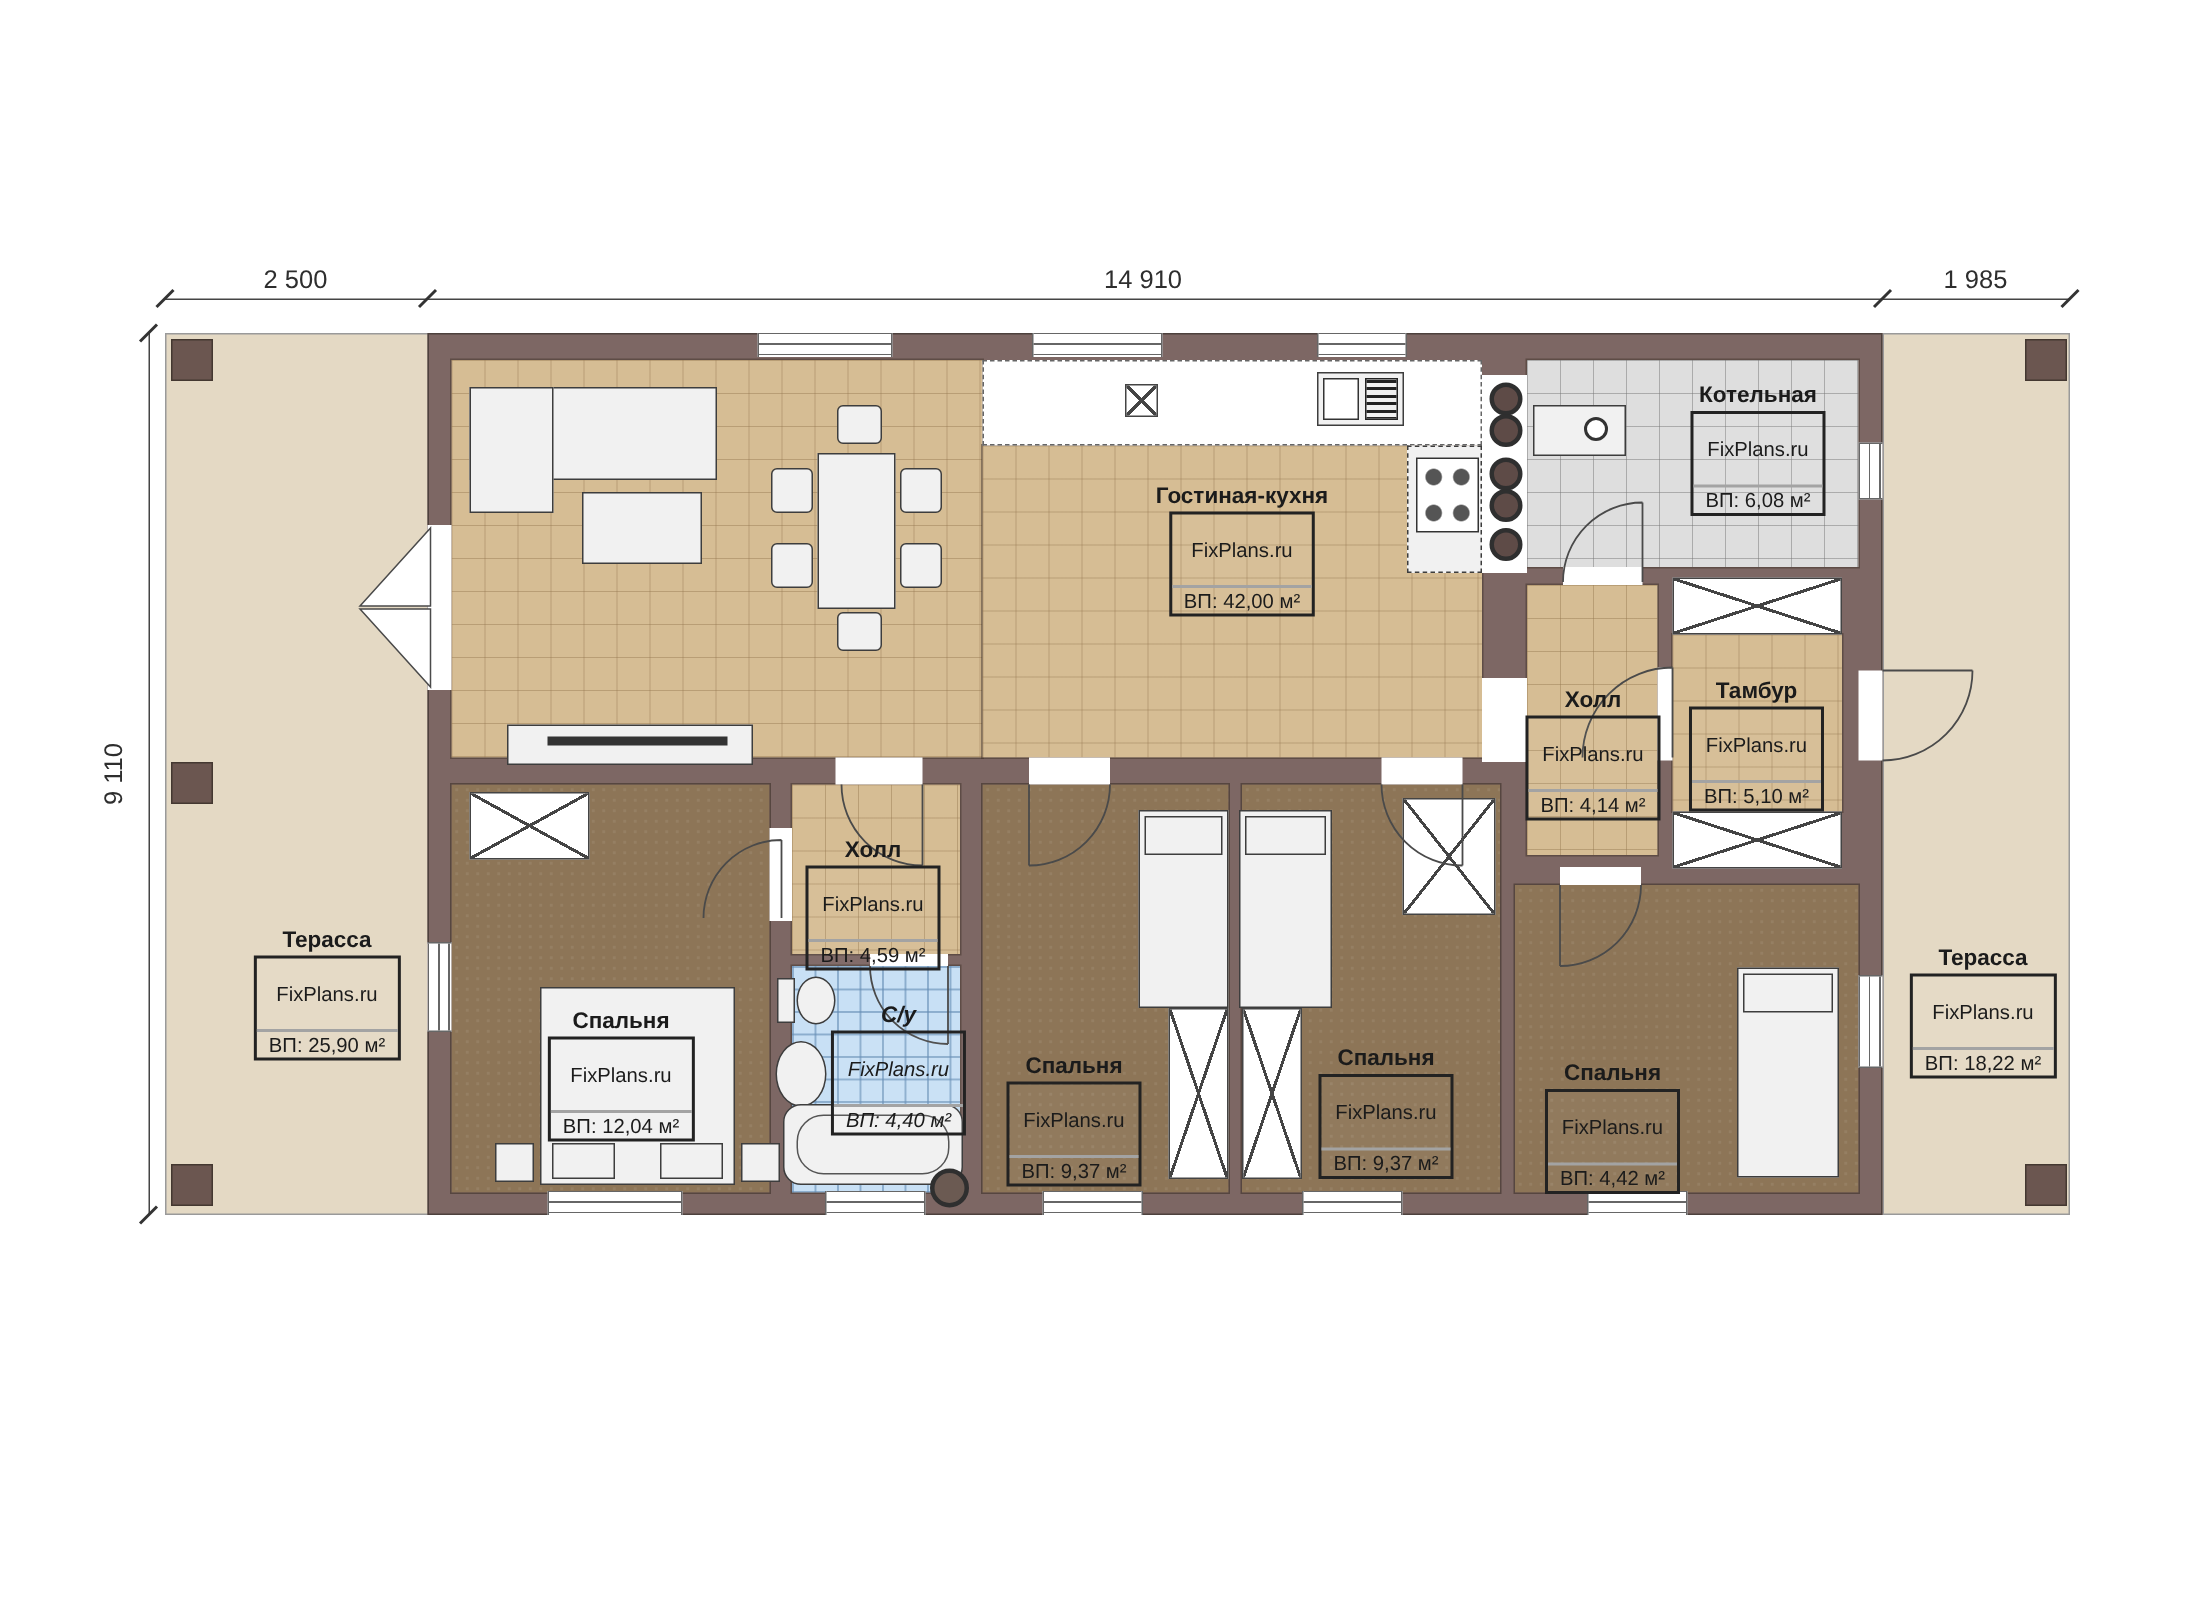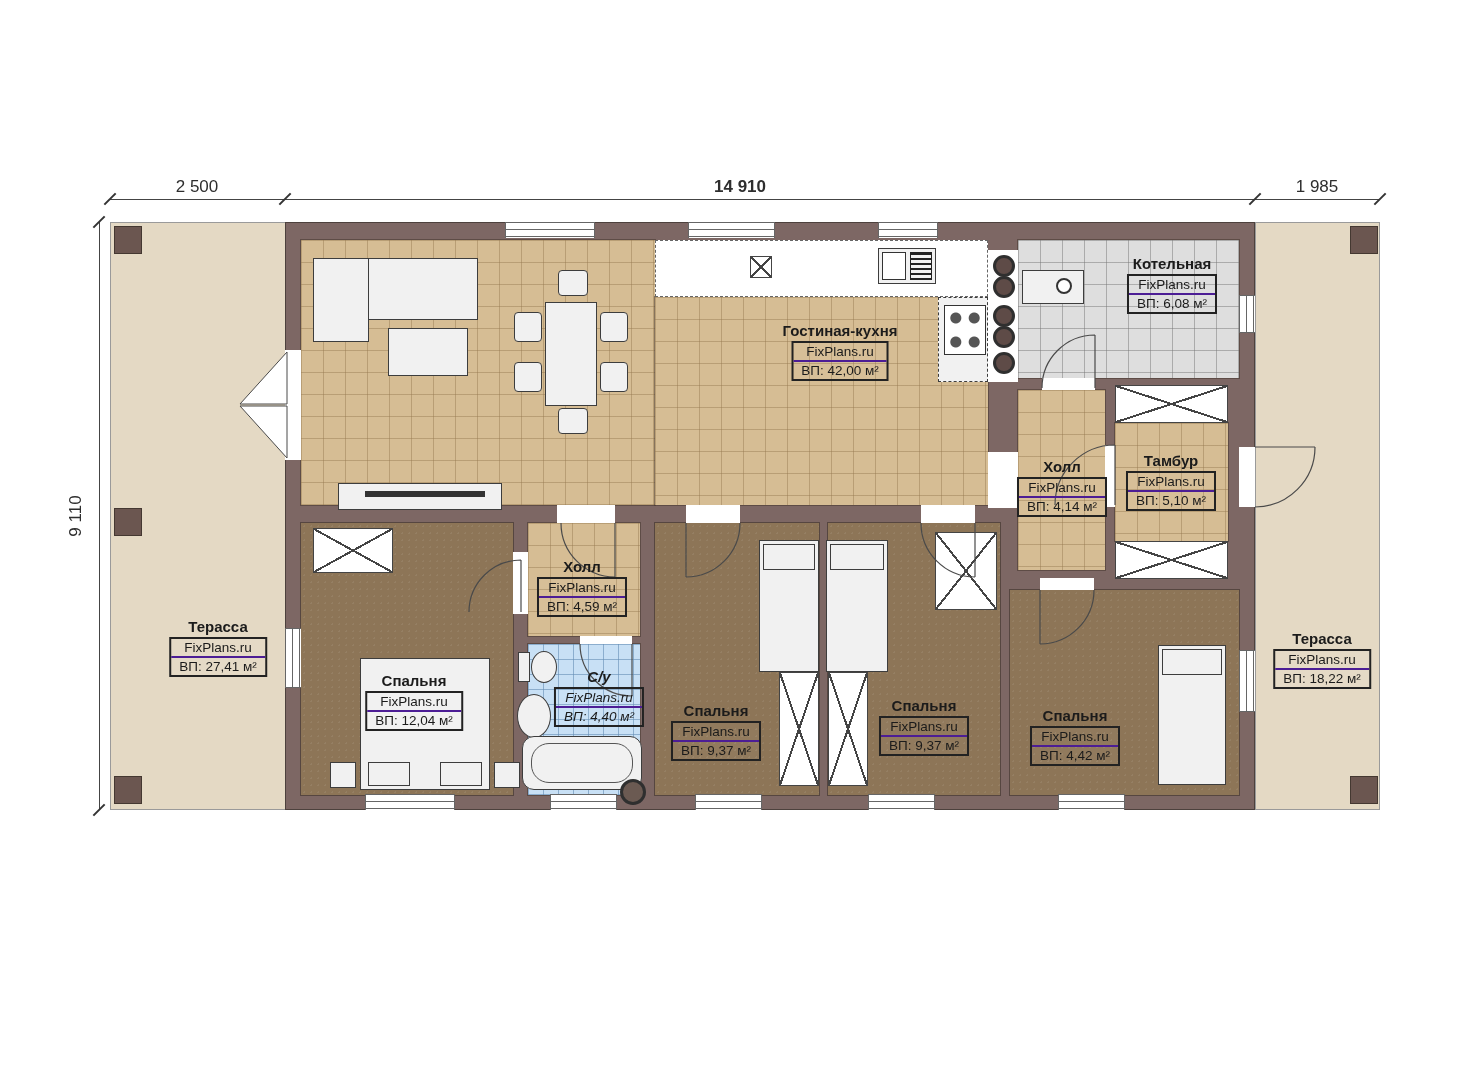--- a/index.html
+++ b/index.html
@@ -18,39 +18,39 @@
   .winh{background-color:#fff;background-image:repeating-linear-gradient(to bottom,#666 0 1px,transparent 1px 7px);border-left:1px solid #666;border-right:1px solid #666;}
   .winv{background-color:#fff;background-image:repeating-linear-gradient(to right,#666 0 1px,transparent 1px 7px);border-top:1px solid #666;border-bottom:1px solid #666;}
   .circ{border-radius:50%;background:#5e4b47;border:3px solid #2f2f2f;}
   .dimline-h{border-top:1px solid #444;}
   .dimline-v{border-left:1px solid #444;}
   .tick{width:16px;height:2px;background:#333;transform:translate(-8px,-1px) rotate(-45deg);}
   .dimtxt{font-size:17px;color:#2e2e2e;white-space:nowrap;}
   .rlabel{position:absolute;transform:translateX(-50%);text-align:center;color:#1b1b1b;z-index:30;}
   .rlabel .nm{font-weight:bold;font-size:15px;white-space:nowrap;margin-bottom:2px;}
   .rlabel .bx{display:inline-block;border:2px solid #222;background:rgba(255,255,255,0.04);}
-  .rlabel .wm{font-size:13.5px;padding:1px 8px;border-bottom:2px solid #4c1d95;white-space:nowrap;}
+  .rlabel .wm{font-size:13.5px;padding:16px 8px;border-bottom:2px solid #a3a3a3;white-space:nowrap;}
   .rlabel .ar{font-size:13.5px;padding:1px 8px;white-space:nowrap;}
   svg{position:absolute;left:0;top:0;z-index:20;pointer-events:none;}
 </style>
 </head>
 <body>
 
 <div id="canvas">
 
   <div class="abs dimline-h" style="left:110px;top:199px;width:1270px;height:0;"></div>
   <div class="abs dimline-v" style="left:99px;top:222px;width:0;height:588px;"></div>
   <div class="abs tick" style="left:110px;top:199px;"></div>
   <div class="abs tick" style="left:285px;top:199px;"></div>
   <div class="abs tick" style="left:1255px;top:199px;"></div>
   <div class="abs tick" style="left:1380px;top:199px;"></div>
   <div class="abs tick" style="left:99px;top:222px;"></div>
   <div class="abs tick" style="left:99px;top:810px;"></div>
   <div class="abs dimtxt" style="left:197px;top:177px;transform:translateX(-50%);">2 500</div>
-  <div class="abs dimtxt" style="left:740px;top:177px;transform:translateX(-50%);font-weight:bold;">14 910</div>
+  <div class="abs dimtxt" style="left:762px;top:177px;transform:translateX(-50%);">14 910</div>
   <div class="abs dimtxt" style="left:1317px;top:177px;transform:translateX(-50%);">1 985</div>
   <div class="abs dimtxt" style="left:76px;top:516px;transform:translate(-50%,-50%) rotate(-90deg);">9 110</div>
 
   <div class="abs terrace" style="left:110px;top:222px;width:180px;height:588px;"></div>
   <div class="abs terrace" style="left:1255px;top:222px;width:125px;height:588px;"></div>
   <div class="abs col" style="left:114px;top:226px;width:28px;height:28px;"></div>
   <div class="abs col" style="left:114px;top:508px;width:28px;height:28px;"></div>
   <div class="abs col" style="left:114px;top:776px;width:28px;height:28px;"></div>
   <div class="abs col" style="left:1350px;top:226px;width:28px;height:28px;"></div>
   <div class="abs col" style="left:1350px;top:776px;width:28px;height:28px;"></div>
@@ -164,21 +164,21 @@
       <path d="M1315,447 A60,60 0 0 1 1255,507 M1255,447 L1315,447"></path>
       <path d="M1115,445 A60,60 0 0 0 1055,505 M1115,505 L1115,445"></path>
       <path d="M580,644 A52,52 0 0 0 632,696 M632,644 L632,696"></path>
     </g>
     <g stroke="#4a4a4a" stroke-width="1" fill="#ffffff">
       <polygon points="287,352 240,404 287,404"></polygon>
       <polygon points="287,458 240,406 287,406"></polygon>
     </g>
   </svg>
 
-  <div class="rlabel" style="left:828px;top:322px;margin-left:12px;">
+  <div class="rlabel" style="left:828px;top:322px;">
     <div class="nm">Гостиная-кухня</div>
     <div class="bx"><div class="wm">FixPlans.ru</div>
       <div class="ar">ВП: 42,00 м²</div></div>
   </div>
   <div class="rlabel" style="left:1172px;top:255px;">
     <div class="nm">Котельная</div>
     <div class="bx"><div class="wm">FixPlans.ru</div>
       <div class="ar">ВП: 6,08 м²</div></div>
   </div>
   <div class="rlabel" style="left:1062px;top:458px;">
@@ -217,21 +217,21 @@
       <div class="ar">ВП: 9,37 м²</div></div>
   </div>
   <div class="rlabel" style="left:1075px;top:707px;">
     <div class="nm">Спальня</div>
     <div class="bx"><div class="wm">FixPlans.ru</div>
       <div class="ar">ВП: 4,42 м²</div></div>
   </div>
   <div class="rlabel" style="left:218px;top:618px;">
     <div class="nm">Терасса</div>
     <div class="bx"><div class="wm">FixPlans.ru</div>
-      <div class="ar">ВП: 27,41 м²</div></div>
+      <div class="ar">ВП: 25,90 м²</div></div>
   </div>
   <div class="rlabel" style="left:1322px;top:630px;">
     <div class="nm">Терасса</div>
     <div class="bx"><div class="wm">FixPlans.ru</div>
       <div class="ar">ВП: 18,22 м²</div></div>
   </div>
 
 </div>
 
 </body></html>

